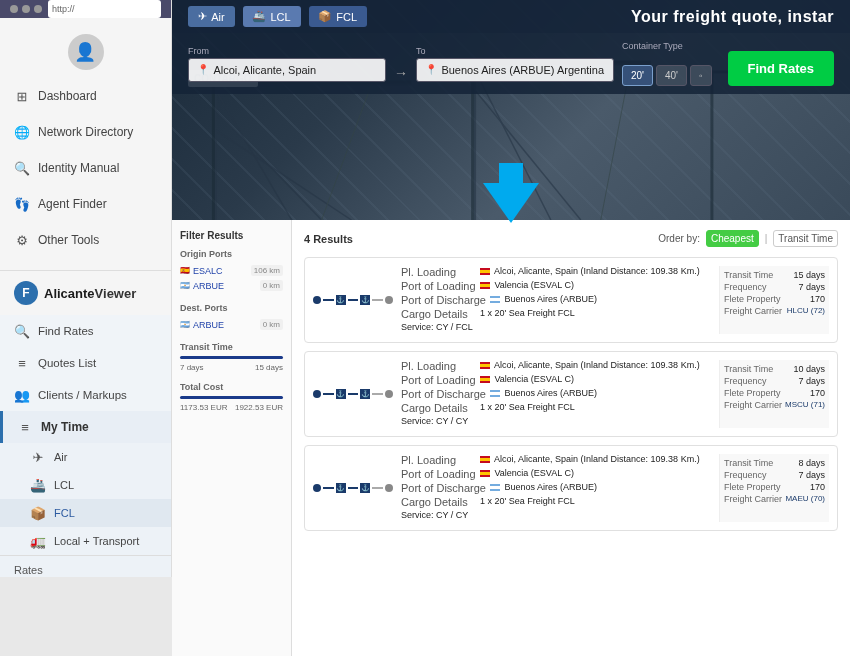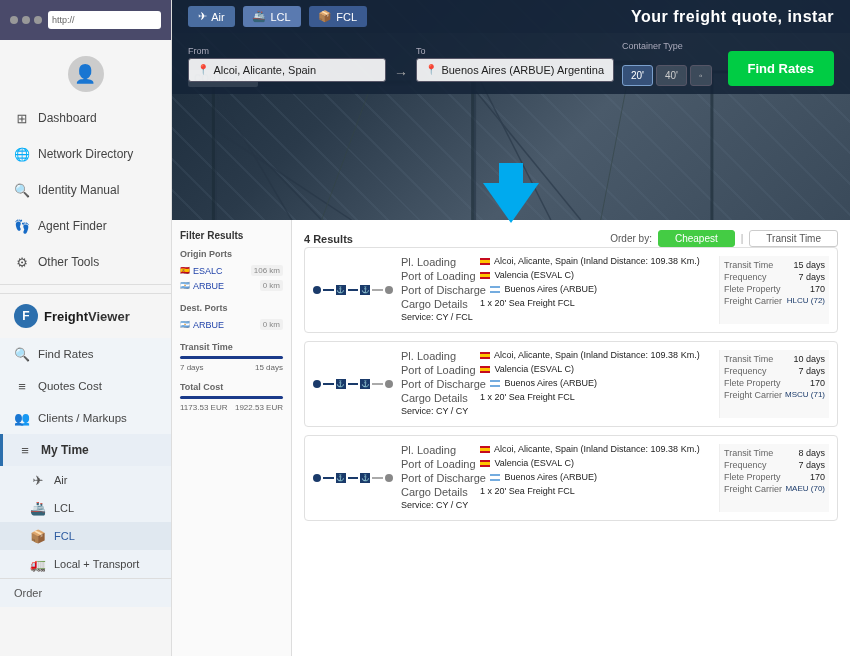--- a/index.html
+++ b/index.html
@@ -11,21 +11,21 @@
       font-size: 12px;
       background: #e8e8e8;
       display: flex;
     }
 
     
     .sidebar {
       width: 172px;
       min-width: 172px;
       background: #f5f5f5;
-      height: 656px;
+      height: 577px;
       display: flex;
       flex-direction: column;
       border-right: 1px solid #ddd;
       overflow: hidden;
     }
 
     .sidebar-top {
       background: #4a4a6a;
       height: 40px;
       display: flex;
@@ -466,38 +466,39 @@
     .results-main {
       flex: 1;
       overflow-y: auto;
       padding: 10px 12px;
     }
 
     .results-header {
       display: flex;
       align-items: center;
       justify-content: space-between;
+      margin-bottom: 10px;
     }
 
     .results-count {
       font-size: 11px;
       font-weight: bold;
       color: #333;
     }
 
     .order-by {
       display: flex;
       align-items: center;
       gap: 6px;
       font-size: 10px;
       color: #555;
     }
 
     .order-btn {
-      padding: 2px 16px;
+      padding: 2px 4px;
       border-radius: 3px;
       font-size: 10px;
       cursor: pointer;
       border: 1px solid #ccc;
     }
 
     .order-btn.active {
       background: #44cc44;
       color: white;
       border-color: #44cc44;
@@ -650,32 +651,32 @@
   <div class="nav-item">
     <div class="nav-icon">⚙</div>
     <span>Other Tools</span>
   </div>
 
   <div class="divider"></div>
 
   <div class="freight-viewer-logo">
     <div class="fv-logo-icon">F</div>
     <div class="fv-logo-text">
-      <span>Freight</span><b>Viewer</b>
+      <span>Alicante</span><b>Viewer</b>
     </div>
   </div>
 
   <div class="sub-nav">
     <div class="nav-item">
       <div class="nav-icon">🔍</div>
       <span>Find Rates</span>
     </div>
     <div class="nav-item">
       <div class="nav-icon">≡</div>
-      <span>Quotes Cost</span>
+      <span>Quotes List</span>
     </div>
     <div class="nav-item">
       <div class="nav-icon">👥</div>
       <span>Clients / Markups</span>
     </div>
   </div>
 
   <div class="my-rates-header">
     <div class="nav-icon">≡</div>
     <span>My Time</span>
@@ -694,21 +695,21 @@
       <div class="nav-icon">📦</div>
       <span>FCL</span>
     </div>
     <div class="nav-item">
       <div class="nav-icon">🚛</div>
       <span>Local + Transport</span>
     </div>
   </div>
 
   <div class="rates-footer">
-    <span>Order</span>
+    <span>Rates</span>
   </div>
 </div>
 
 <div class="main-content">
 
   <div class="freight-bg">
 
     <svg style="position:absolute;bottom:0;left:0;right:0;width:100%;height:160px;opacity:0.6;" viewBox="0 0 680 160" preserveAspectRatio="xMidYMax meet">
 
       <rect x="40" y="20" width="4" height="140" fill="#1a2a35"></rect>

